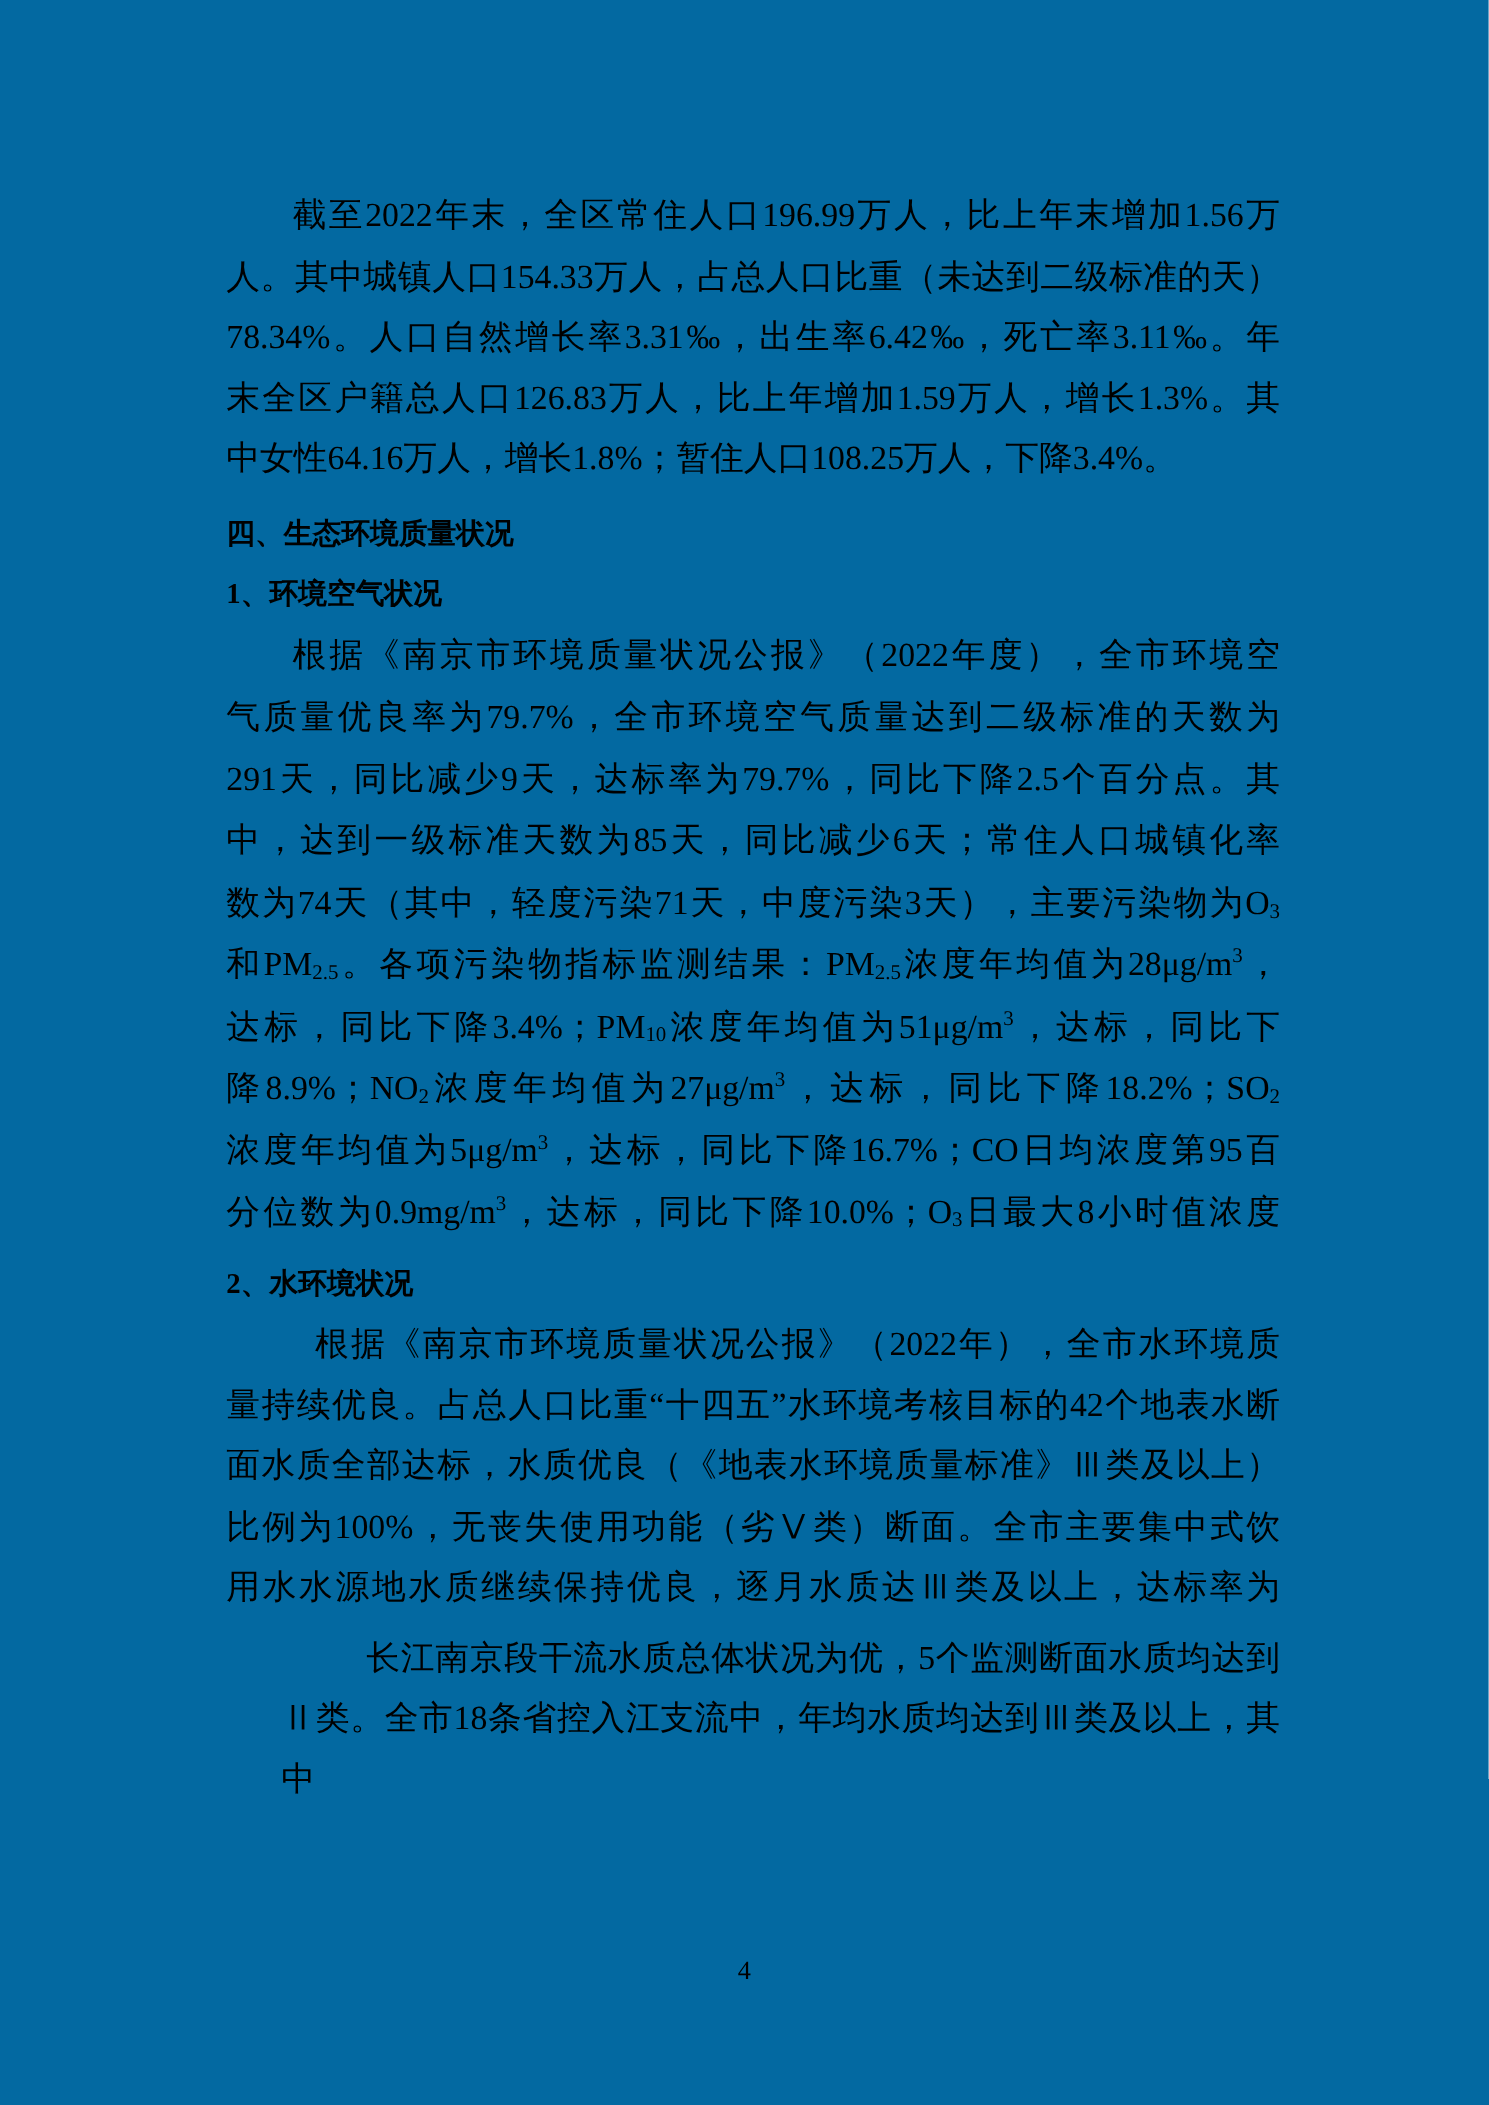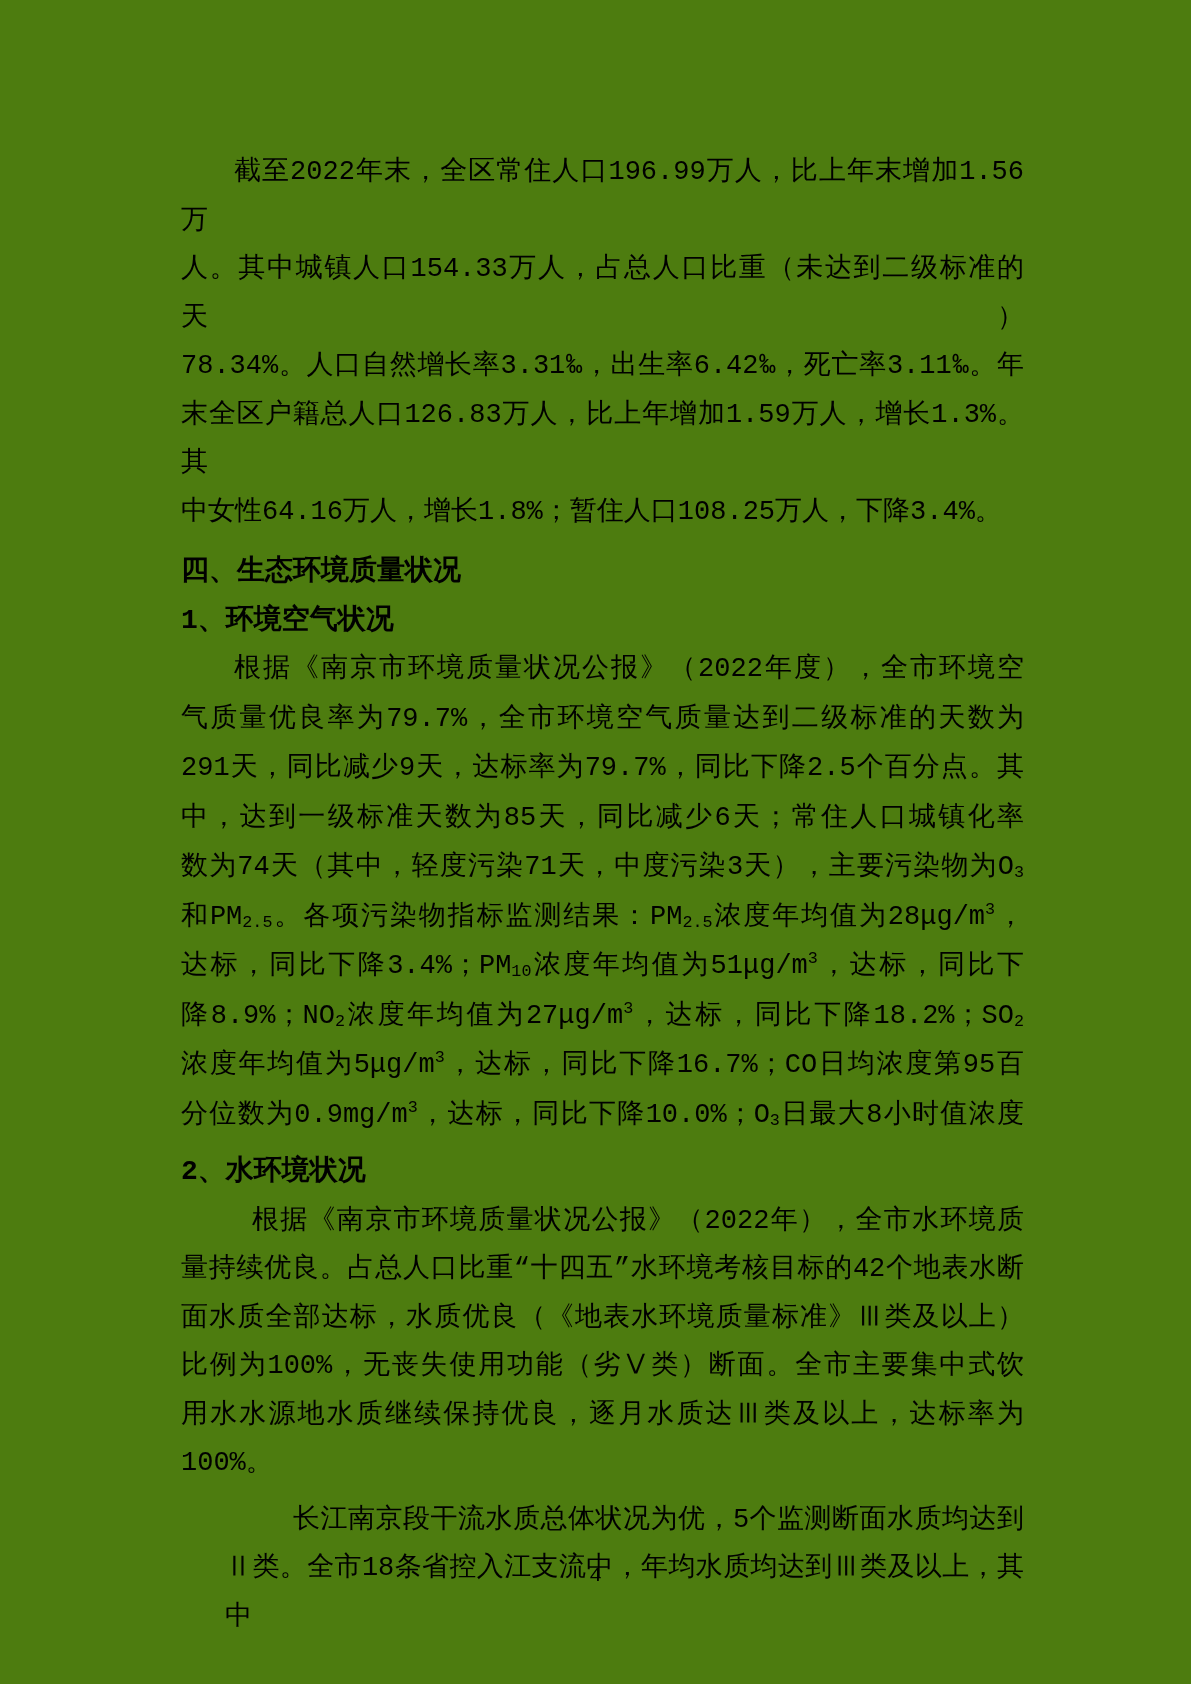--- a/index.html
+++ b/index.html
@@ -1,22 +1,22 @@
 <!DOCTYPE html>
 <html lang="zh"><head>
 <meta charset="utf-8">
 <style>
   html, body { margin: 0; padding: 0; background: #ffffff; }
   .page {
     position: relative;
     width: 1191px;
     height: 1684px;
-    background: #4d7c0f;
+    background: #0369a1;
     color: #000000;
-    font-family: Liberation Mono, monospace;
+    font-family: Liberation Serif, serif;
     overflow: hidden;
   }
   .content {
     position: absolute;
     left: 181px;
     top: 148px;
     width: 843px;
     font-size: 27px;
   }
   .para { margin: 0; }
@@ -24,21 +24,21 @@
     text-align: justify;
     text-align-last: justify;
     line-height: 48.5px;
   }
   .para-air .line { line-height: 49.5px; }
   .line.last {
     text-align-last: left;
   }
   .heading {
     font-weight: bold;
-    font-size: 28px;
+    font-size: 23px;
     line-height: 48.5px;
     margin: 0;
     text-align: left;
   }
   .h-section { margin-top: 12px; }
   .h-water   { margin-top: 8px; }
   .para-yangtze { margin-top: 8px; margin-left: 44px; }
   sub, sup { font-size: 0.62em; line-height: 0; }
   sub { vertical-align: -0.18em; }
   sup { vertical-align: 0.6em; }
@@ -84,21 +84,20 @@
       </div>
 
     <h3 class="heading h-water">2、水环境状况</h3>
 
     <div class="para para-water">
         <div class="line" style="text-indent: 71px;">根据《南京市环境质量状况公报》（2022年），全市水环境质</div>
         <div class="line">量持续优良。占总人口比重“十四五”水环境考核目标的42个地表水断</div>
         <div class="line">面水质全部达标，水质优良（《地表水环境质量标准》Ⅲ类及以上）</div>
         <div class="line">比例为100%，无丧失使用功能（劣Ⅴ类）断面。全市主要集中式饮</div>
         <div class="line">用水水源地水质继续保持优良，逐月水质达Ⅲ类及以上，达标率为</div>
-        <div class="line last">100%。</div>
       </div>
 
     <div class="para para-yangtze">
         <div class="line" style="text-indent: 68px;">长江南京段干流水质总体状况为优，5个监测断面水质均达到</div>
         <div class="line">Ⅱ类。全市18条省控入江支流中，年均水质均达到Ⅲ类及以上，其中</div>
       </div>
 
   </div>
 
   <div class="footer">

